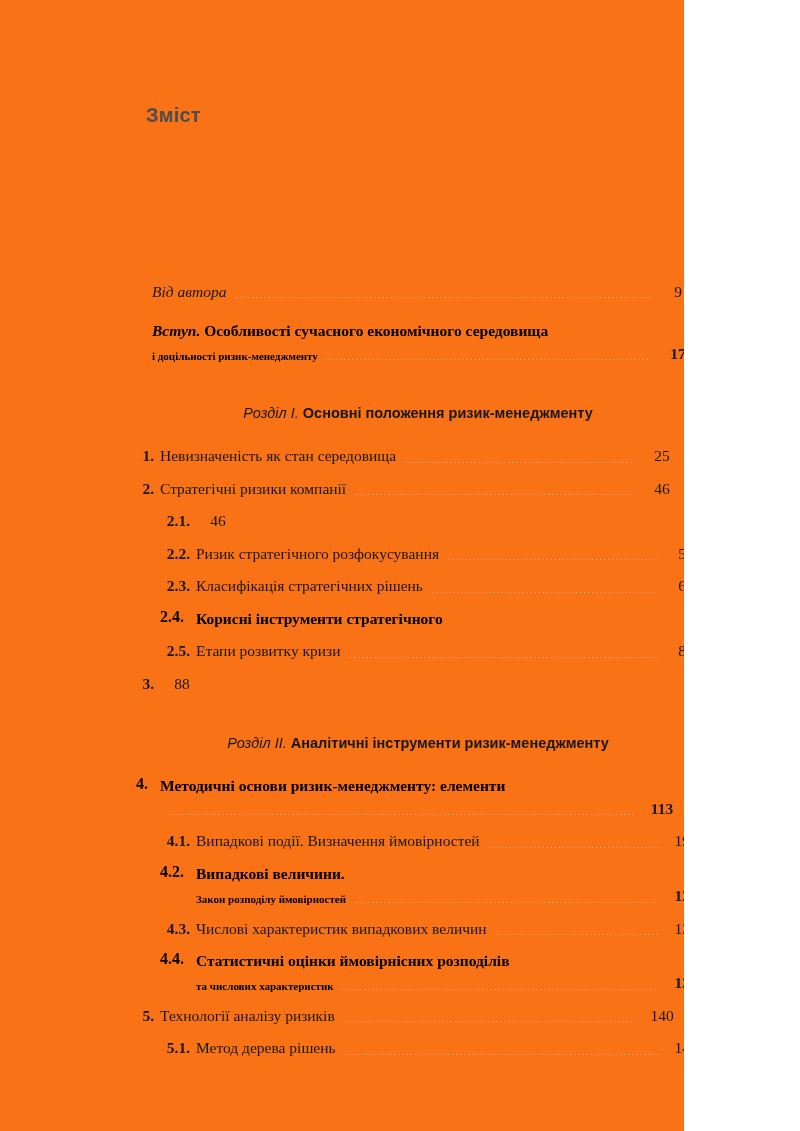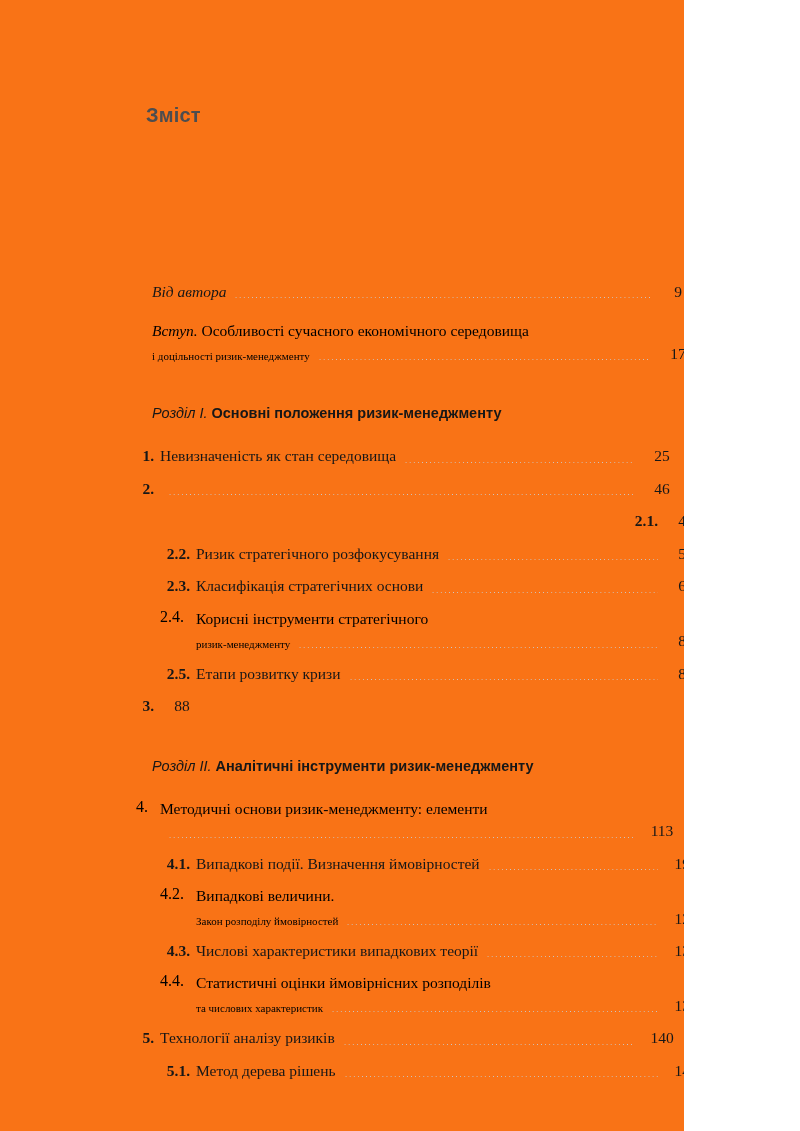--- a/index.html
+++ b/index.html
@@ -86,20 +86,21 @@
 
   
   .front .label em {
     font-style: italic;
   }
 
   
   .stack {
     display: flex;
     width: 100%;
+    font-weight: bold;
   }
   .stack .numcol {
     flex: 0 0 auto;
   }
   .stack .lines {
     flex: 1 1 auto;
     min-width: 0;
   }
   .stack .line1 {
     font-size: 15.5px;
@@ -135,23 +136,23 @@
 
   
   .sp-front1 { height: 17px; }
   .sp-front2 { height: 40px; }
   .sp-afterpart { height: 24px; }
   .sp-item { height: 10px; }
   .sp-beforepart { height: 40px; }
 
   
   .lvl-front   { padding-left: 16px; }
-  .lvl-part    { padding-left: 16px; }
+  .lvl-part    { padding-left: 16px; text-align: center; }
   .lvl-1 .numcol { width: 18px; padding-right: 6px; }
-  .lvl-2 { padding-left: 24px; justify-content: flex-end; }
+  .lvl-2 { padding-left: 24px; }
   .lvl-2 .numcol { width: 30px; padding-right: 6px; }
 </style>
 </head>
 <body>
 
 <div class="page">
 
   <div class="toc-title">Зміст</div>
 
   <div class="toc-body">
@@ -192,20 +193,21 @@
         <div class="label">Невизначеність як стан середовища</div>
         <div class="leader"></div>
       </div>
       <div class="pagenum">25</div>
     </div>
     <div class="sp-item"></div>
 
     <div class="row lvl-1">
       <div class="numcol">2.</div>
       <div class="labelcol">
+        <div class="label">Стратегічні ризики компанії</div>
         <div class="leader"></div>
       </div>
       <div class="pagenum">46</div>
     </div>
     <div class="sp-item"></div>
 
     <div class="row lvl-2">
       <div class="numcol">2.1.</div>
       <div class="pagenum">46</div>
     </div>
@@ -217,36 +219,31 @@
         <div class="label">Ризик стратегічного розфокусування</div>
         <div class="leader"></div>
       </div>
       <div class="pagenum">54</div>
     </div>
     <div class="sp-item"></div>
 
     <div class="row lvl-2">
       <div class="numcol">2.3.</div>
       <div class="labelcol">
-        <div class="label">Класифікація стратегічних основи</div>
+        <div class="label">Класифікація стратегічних рішень</div>
         <div class="leader"></div>
       </div>
       <div class="pagenum">67</div>
     </div>
     <div class="sp-item"></div>
 
     <div class="stack lvl-2">
       <div class="numcol">2.4.</div>
       <div class="lines">
         <div class="line1">Корисні інструменти стратегічного</div>
-        <div class="line2">
-          <div class="label">ризик-менеджменту</div>
-          <div class="leader"></div>
-          <div class="pagenum">80</div>
-        </div>
       </div>
     </div>
     <div class="sp-item"></div>
 
     <div class="row lvl-2">
       <div class="numcol">2.5.</div>
       <div class="labelcol">
         <div class="label">Етапи розвитку кризи</div>
         <div class="leader"></div>
       </div>
@@ -299,21 +296,21 @@
           <div class="leader"></div>
           <div class="pagenum">123</div>
         </div>
       </div>
     </div>
     <div class="sp-item"></div>
 
     <div class="row lvl-2">
       <div class="numcol">4.3.</div>
       <div class="labelcol">
-        <div class="label">Числові характеристики випадкових теорії</div>
+        <div class="label">Числові характеристик випадкових величин</div>
         <div class="leader"></div>
       </div>
       <div class="pagenum">130</div>
     </div>
     <div class="sp-item"></div>
 
     <div class="stack lvl-2">
       <div class="numcol">4.4.</div>
       <div class="lines">
         <div class="line1">Статистичні оцінки ймовірнісних розподілів</div>

